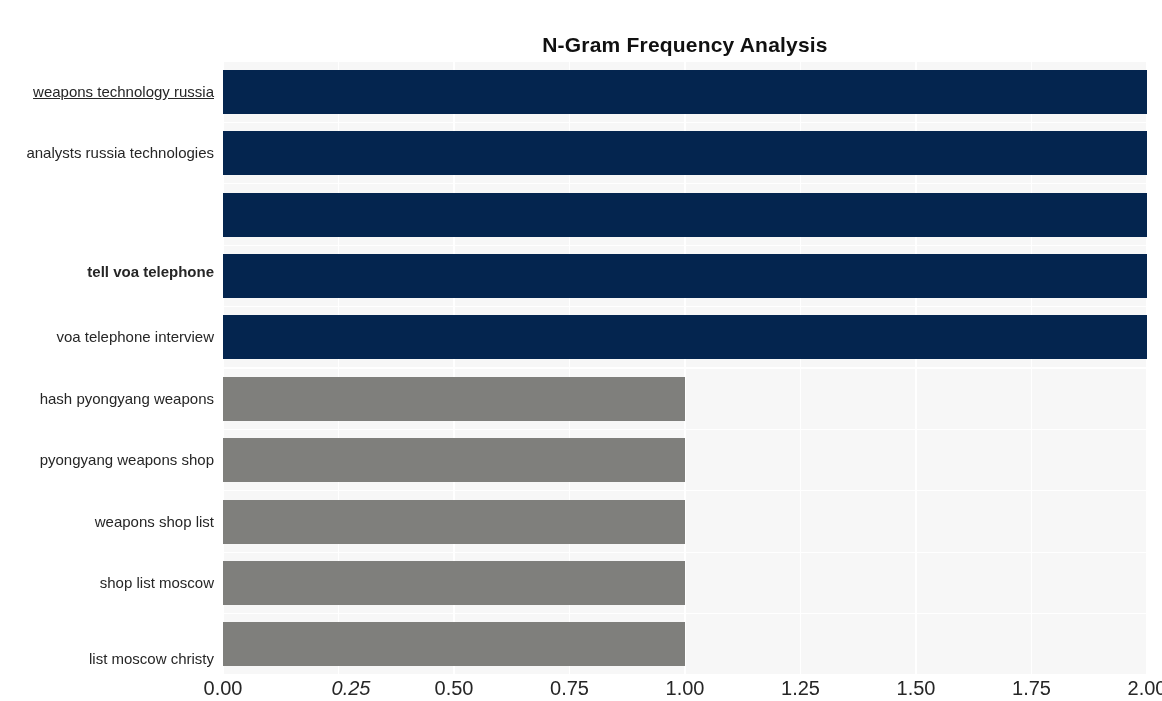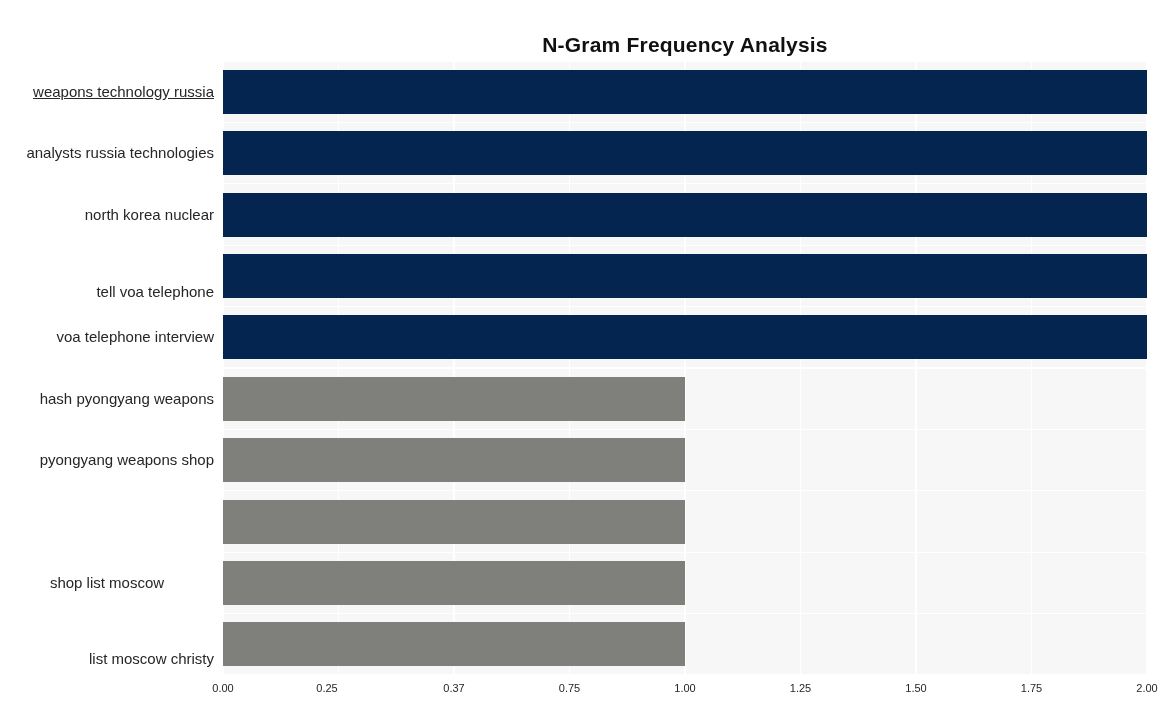--- a/index.html
+++ b/index.html
@@ -93,21 +93,21 @@
     position: absolute;
     left: 223px;
     top: 650px;
     width: 924px;
     height: 22px;
   }
   .xlabel {
     position: absolute;
     top: 0;
     transform: translateX(-50%);
-    font-size: 11px;
+    font-size: 20px;
     color: #262626;
     white-space: nowrap;
     line-height: 20px;
   }
 
   #x-axis-title {
     position: absolute;
     left: 223px;
     top: 674px;
     width: 924px;
@@ -121,26 +121,26 @@
 </head>
 <body>
 
 <div id="figure">
 
   <div id="chart-title">N-Gram Frequency Analysis</div>
 
   <div id="y-labels">
       <div class="ylabel" style="top: 21.7px; text-decoration: underline;">weapons technology russia</div>
       <div class="ylabel" style="top: 83.1px; padding-left: 16px;">analysts russia technologies</div>
-      <div class="ylabel" style="top: 144.5px;">north korea nuclear</div>
-      <div class="ylabel" style="top: 222px;">tell voa telephone</div>
+      <div class="ylabel" style="top: 202px; font-weight: bold;">tell voa telephone</div>
       <div class="ylabel" style="top: 267.3px;">voa telephone interview</div>
       <div class="ylabel" style="top: 328.7px;">hash pyongyang weapons</div>
       <div class="ylabel" style="top: 390.1px;">pyongyang weapons shop</div>
-      <div class="ylabel" style="top: 512.9px; text-align: center;">shop list moscow</div>
+      <div class="ylabel" style="top: 451.5px;">weapons shop list</div>
+      <div class="ylabel" style="top: 512.9px;">shop list moscow</div>
       <div class="ylabel" style="top: 589px;">list moscow christy</div>
     </div>
 
   <div id="plot-area">
     <div id="grid-lines">
         <div class="vgrid" style="left: -0.7px;"></div>
         <div class="vgrid" style="left: 114.8px;"></div>
         <div class="vgrid" style="left: 230.3px;"></div>
         <div class="vgrid" style="left: 345.8px;"></div>
         <div class="vgrid" style="left: 461.3px;"></div>
@@ -169,22 +169,22 @@
         <div class="bar" title="hash pyongyang weapons: 1" style="width: 462px; top: 315.7px; background: rgb(127, 127, 124);"></div>
         <div class="bar" title="pyongyang weapons shop: 1" style="width: 462px; top: 377.1px; background: rgb(127, 127, 124);"></div>
         <div class="bar" title="weapons shop list: 1" style="width: 462px; top: 438.5px; background: rgb(127, 127, 124);"></div>
         <div class="bar" title="shop list moscow: 1" style="width: 462px; top: 499.9px; background: rgb(127, 127, 124);"></div>
         <div class="bar" title="list moscow christy: 1" style="width: 462px; top: 561.3px; background: rgb(127, 127, 124);"></div>
       </div>
   </div>
 
   <div id="x-labels">
       <div class="xlabel" style="left: 0px;">0.00</div>
-      <div class="xlabel" style="left: 104px;">0.25</div>
-      <div class="xlabel" style="left: 231px;">0.37</div>
+      <div class="xlabel" style="left: 128px; font-style: italic;">0.25</div>
+      <div class="xlabel" style="left: 231px;">0.50</div>
       <div class="xlabel" style="left: 346.5px;">0.75</div>
       <div class="xlabel" style="left: 462px;">1.00</div>
       <div class="xlabel" style="left: 577.5px;">1.25</div>
       <div class="xlabel" style="left: 693px;">1.50</div>
       <div class="xlabel" style="left: 808.5px;">1.75</div>
       <div class="xlabel" style="left: 924px;">2.00</div>
     </div>
 
   <div id="x-axis-title">Frequency</div>
 

